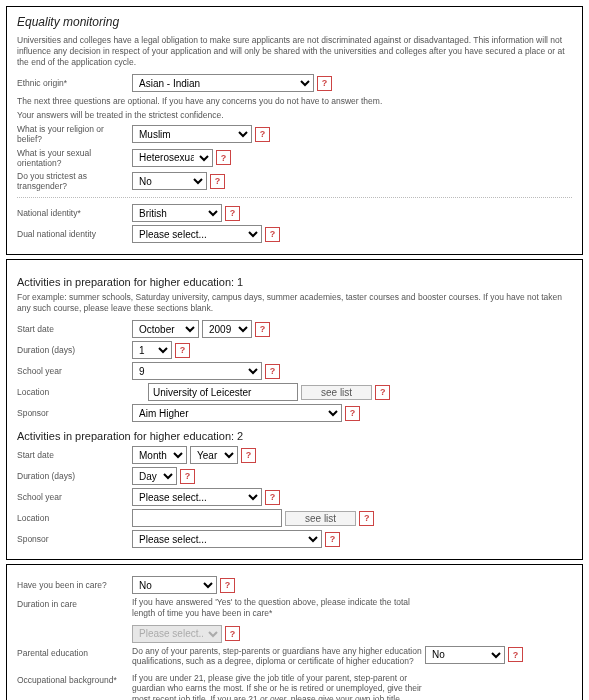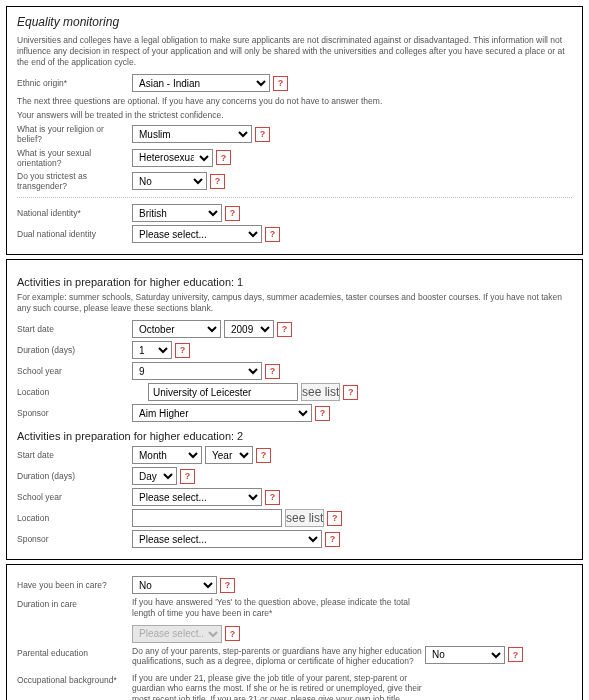--- a/index.html
+++ b/index.html
@@ -87,44 +87,44 @@
     height: 15px;
     border: 1px solid #c44;
     color: #c44;
     font-weight: bold;
     font-size: 9px;
     align-items: center;
     justify-content: center;
     background: #fff;
   }
   .seelist {
-    font-size: 12px;
+    font-size: 10px;
     border: 1px solid #aaa;
-    padding: 1px 0;
+    padding: 1px 19px;
     background: #f4f4f4;
     cursor: pointer;
   }
   .hr {
     border: none;
     border-top: 1px dotted #bbb;
     margin: 6px 0;
     width: 100%;
   }
 </style>
 </head>
 <body>
 
 <div class="panel">
   <h2>Equality monitoring</h2>
   <p class="intro">Universities and colleges have a legal obligation to make sure applicants are not discriminated against or disadvantaged. This information will not influence any decision in respect of your application and will only be shared with the universities and colleges after you have secured a place or at the end of the application cycle.</p>
 
   <div class="row">
     <div class="label-col">Ethnic origin*</div>
     <div class="ctrl-col">
-      <select style="width:138px"><option>Asian - Indian</option></select>
+      <select style="width:182px"><option>Asian - Indian</option></select>
       <span class="help">?</span>
     </div>
   </div>
 
   <p class="note">The next three questions are optional. If you have any concerns you do not have to answer them.</p>
   <p class="note">Your answers will be treated in the strictest confidence.</p>
 
   <div class="row">
     <div class="label-col">What is your religion or belief?</div>
     <div class="ctrl-col">
@@ -165,21 +165,21 @@
   </div>
 </div>
 
 <div class="panel">
   <h3>Activities in preparation for higher education: 1</h3>
   <p class="intro">For example: summer schools, Saturday university, campus days, summer academies, taster courses and booster courses. If you have not taken any such course, please leave these sections blank.</p>
 
   <div class="row">
     <div class="label-col">Start date</div>
     <div class="ctrl-col">
-      <select style="width:89px"><option>October</option></select>
+      <select style="width:67px"><option>October</option></select>
       <select style="width:50px"><option>2009</option></select>
       <span class="help">?</span>
     </div>
   </div>
   <div class="row">
     <div class="label-col">Duration (days)</div>
     <div class="ctrl-col">
       <select style="width:40px"><option>1</option></select>
       <span class="help">?</span>
     </div>
@@ -195,31 +195,31 @@
     <div class="label-col">Location</div>
     <div class="ctrl-col">
       <input type="text" style="width: 150px; margin-left: 16px;" value="University of Leicester">
       <span class="seelist">see list</span>
       <span class="help">?</span>
     </div>
   </div>
   <div class="row">
     <div class="label-col">Sponsor</div>
     <div class="ctrl-col">
-      <select style="width:180px"><option>Aim Higher</option></select>
+      <select style="width:210px"><option>Aim Higher</option></select>
       <span class="help">?</span>
     </div>
   </div>
 
   <h3>Activities in preparation for higher education: 2</h3>
 
   <div class="row">
     <div class="label-col">Start date</div>
     <div class="ctrl-col">
-      <select style="width:70px"><option>Month</option></select>
+      <select style="width:55px"><option>Month</option></select>
       <select style="width:48px"><option>Year</option></select>
       <span class="help">?</span>
     </div>
   </div>
   <div class="row">
     <div class="label-col">Duration (days)</div>
     <div class="ctrl-col">
       <select style="width:45px"><option>Day</option></select>
       <span class="help">?</span>
     </div>

